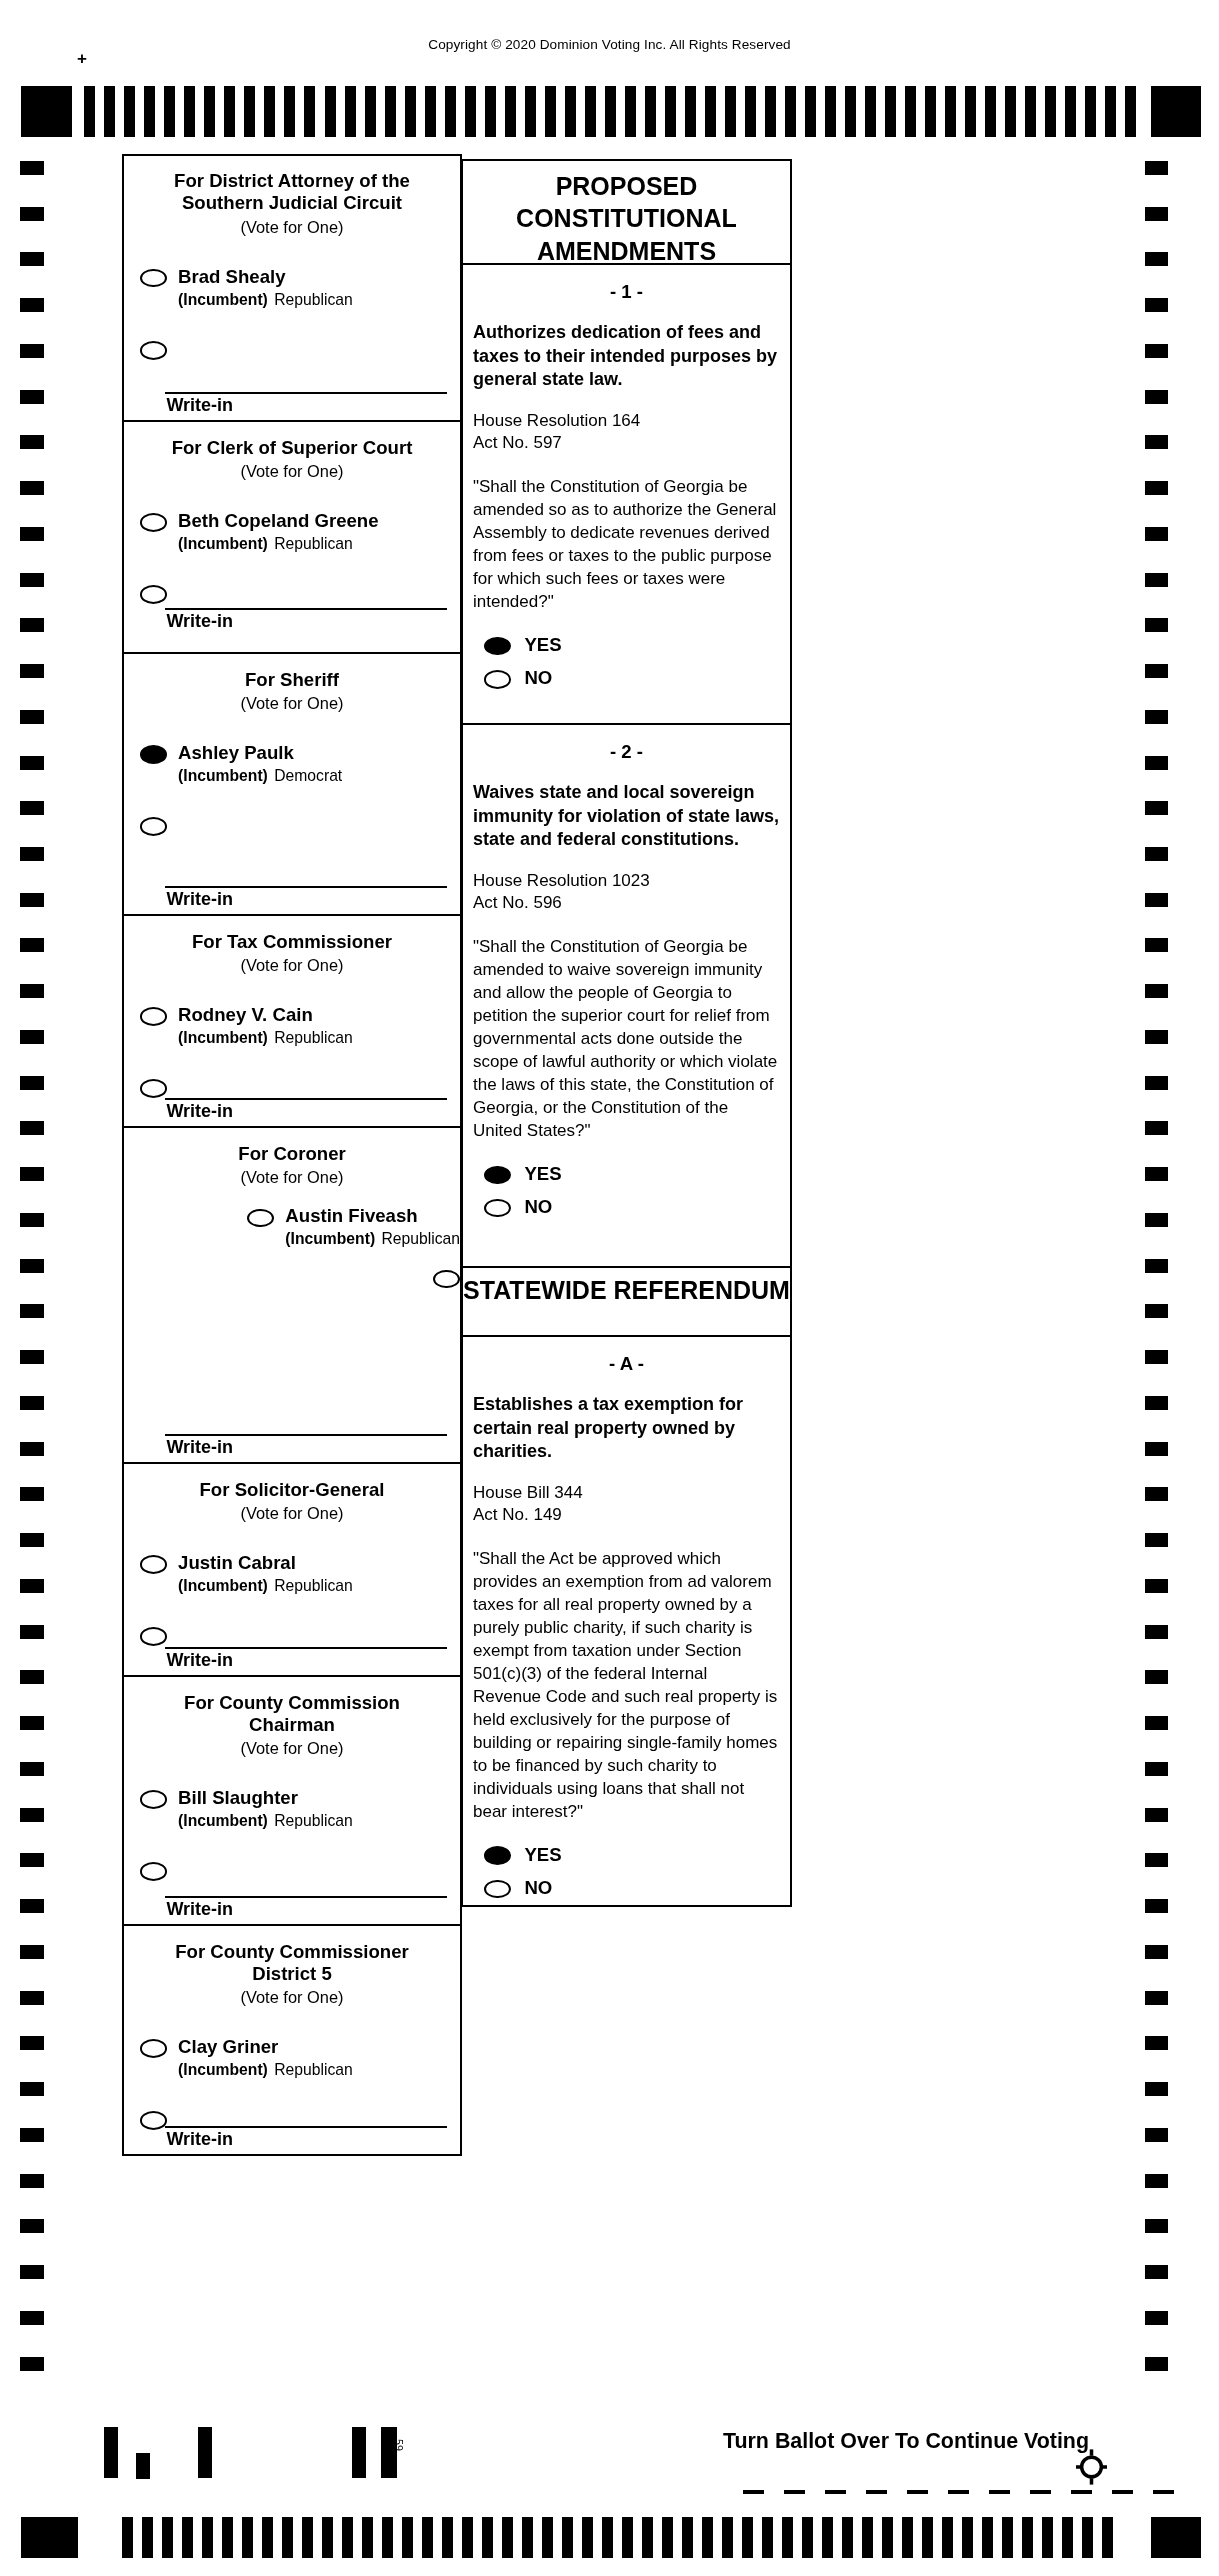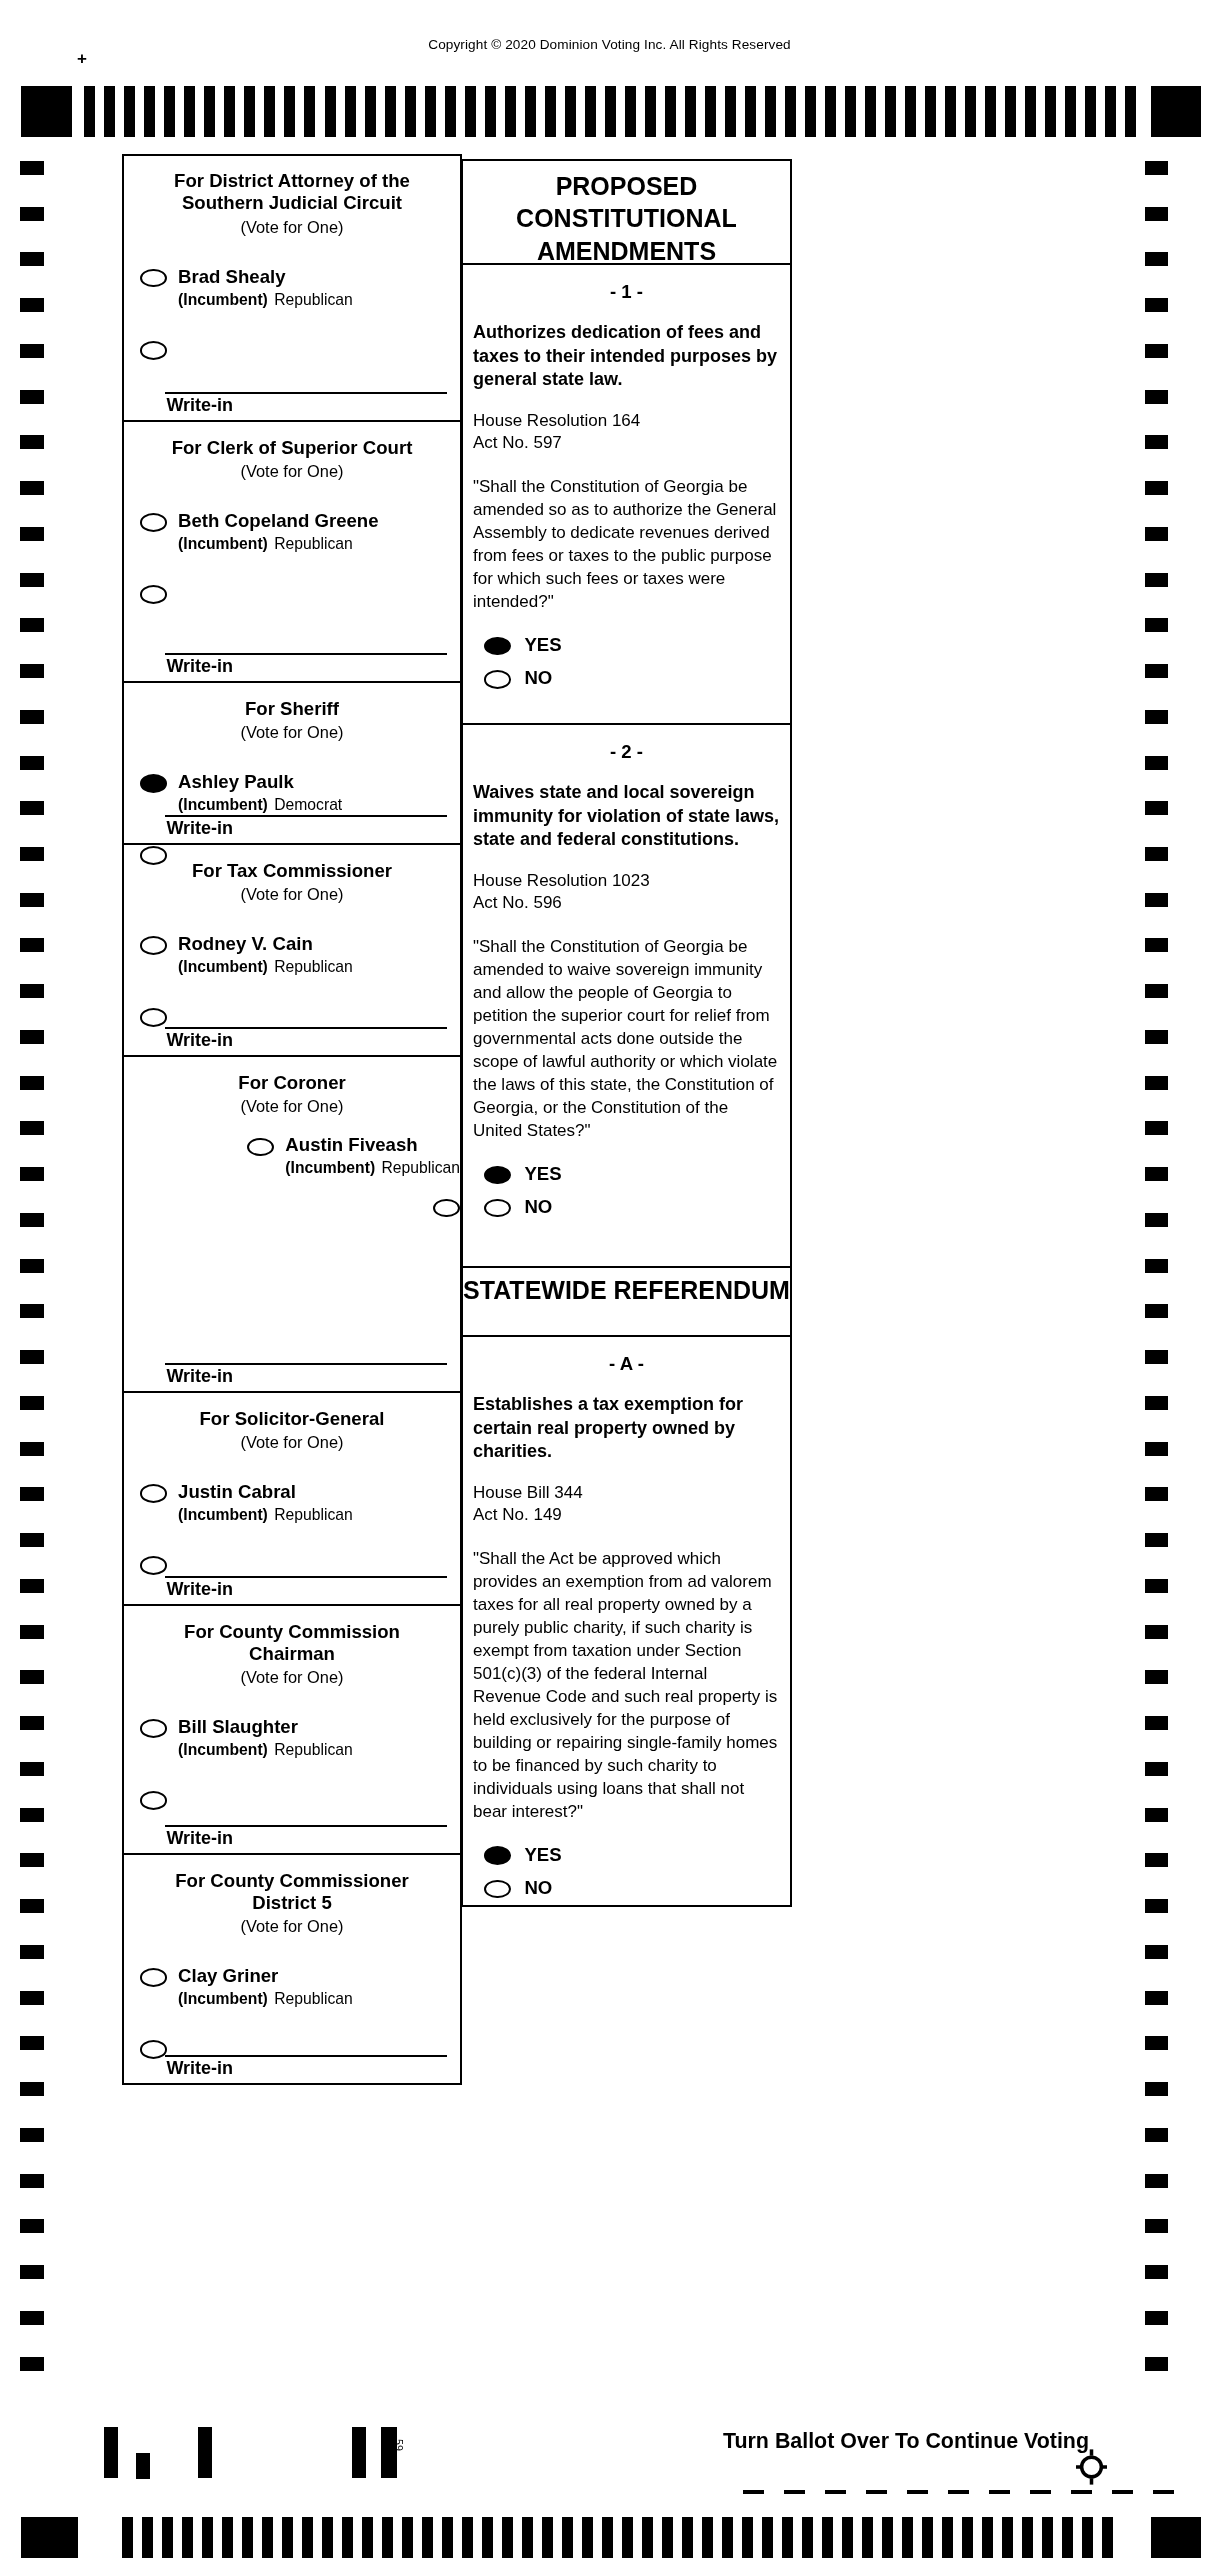--- a/index.html
+++ b/index.html
@@ -280,39 +280,39 @@
           </div>
         </div>
         <div class="cand-row">
           <span class="oval"></span>
         </div>
         <div class="write-in">
           <div class="wi-line"></div>
           <div class="wi-label">Write-in</div>
         </div>
       </div>
-      <div class="contest-section" style="height: 261px;">
+      <div class="contest-section" style="height: 216px;">
         <div class="c-title">For Clerk of Superior Court</div>
         <div class="c-vote">(Vote for One)</div>
         <div class="cand-row">
           <span class="oval"></span>
           <div class="cand-text">
             <div class="cand-name">Beth Copeland Greene</div>
             <div class="cand-sub"><span class="inc">(Incumbent)</span><span class="party">Republican</span></div>
           </div>
         </div>
         <div class="cand-row">
           <span class="oval"></span>
         </div>
         <div class="write-in">
           <div class="wi-line"></div>
           <div class="wi-label">Write-in</div>
         </div>
       </div>
-      <div class="contest-section" style="height: 162px;">
+      <div class="contest-section" style="height: 262px; margin-top: 16px;">
         <div class="c-title">For Sheriff</div>
         <div class="c-vote">(Vote for One)</div>
         <div class="cand-row">
           <span class="oval filled"></span>
           <div class="cand-text">
             <div class="cand-name">Ashley Paulk</div>
             <div class="cand-sub"><span class="inc">(Incumbent)</span><span class="party">Democrat</span></div>
           </div>
         </div>
         <div class="cand-row">

